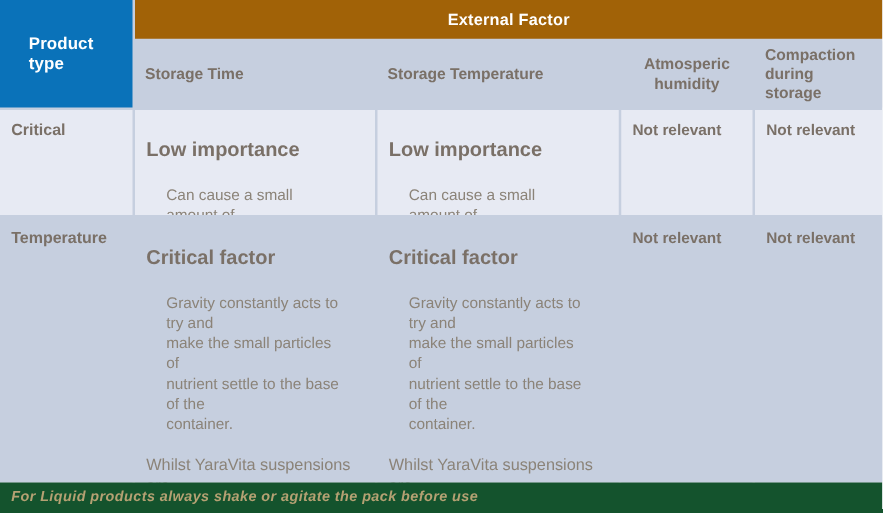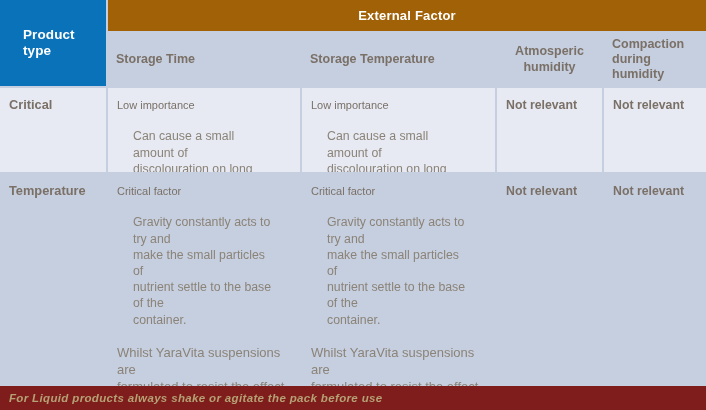--- a/index.html
+++ b/index.html
@@ -114,24 +114,24 @@
   .cell-rowlabel .label {
     color: #7a7067;
     font-size: 12.8px;
     font-weight: bold;
     line-height: 1.2;
   }
 
   .cell-body { }
   .cell-title {
     color: #7a7067;
-    font-size: 11px;
-    font-weight: normal;
+    font-size: 16px;
+    font-weight: bold;
     line-height: 1.3;
-    margin: 3px 0 1px 0;
+    margin: 16px 0 1px 0;
     white-space: pre-wrap;
   }
   .cell-text {
     color: #8b8378;
     font-size: 12.3px;
     font-weight: normal;
     line-height: 1.32;
     margin: 16px;
     white-space: pre-wrap;
   }
@@ -162,21 +162,21 @@
   .sh-2 { left: 194px; width: 193px; }
   .sh-3 { left: 389px; width: 105px; text-align: center; }
   .sh-4 { left: 496px; width: 102px; }
 
   
   .footer-bar {
     position: absolute;
     left: 0; top: 386px;
     width: 706px;
     height: 24px;
-    background: #7f1d1d;
+    background: #14532d;
     display: flex;
     align-items: center;
     padding-left: 9px;
     box-sizing: border-box;
   }
   .footer-bar .label {
     color: #b5a173;
     font-size: 11.5px;
     font-weight: bold;
     font-style: italic;
@@ -206,21 +206,21 @@
         <span class="label">Storage
 Temperature</span>
       </div>
       <div class="subhead-cell sh-3">
         <span class="label">Atmosperic
 humidity</span>
       </div>
       <div class="subhead-cell sh-4">
         <span class="label">Compaction
 during
-humidity</span>
+storage</span>
       </div>
     </div>
 
     <div class="data-row row-solutions">
 
       <div class="data-cell cell-rowlabel col-0">
         <span class="label">Critical</span>
       </div>
 
       <div class="data-cell cell-body col-1">

